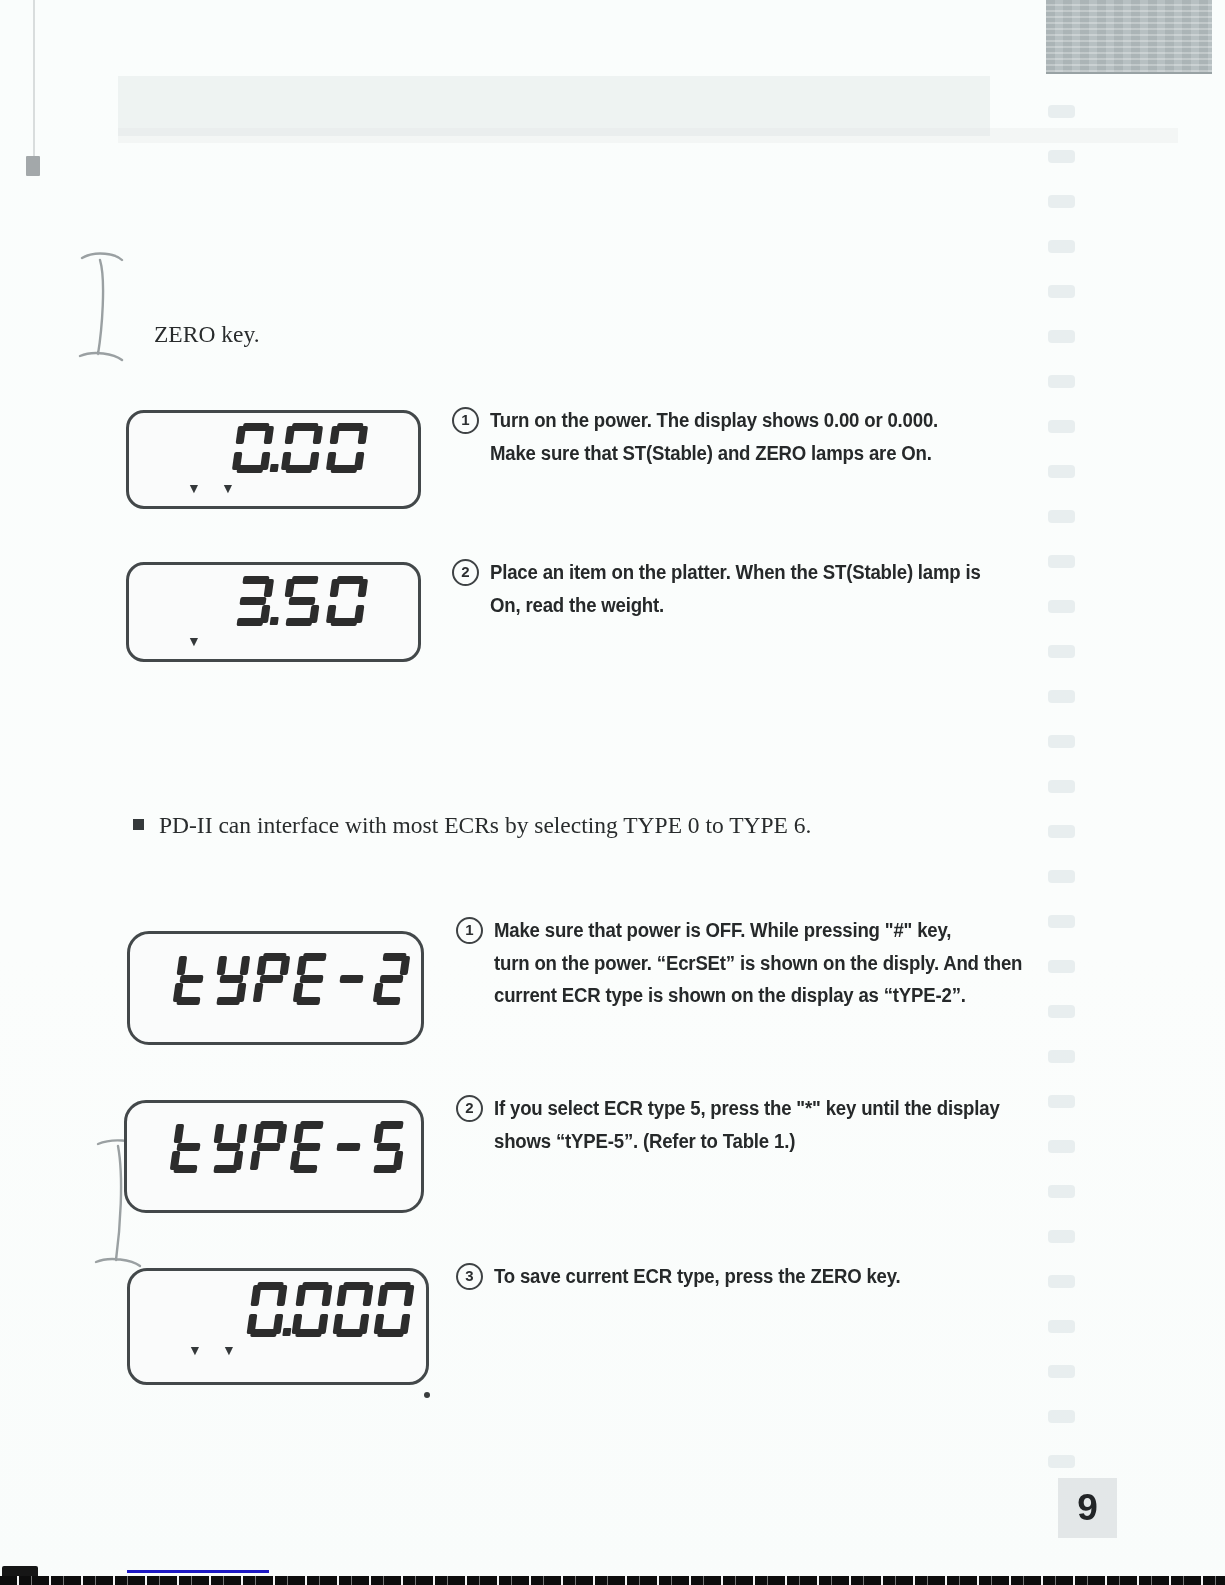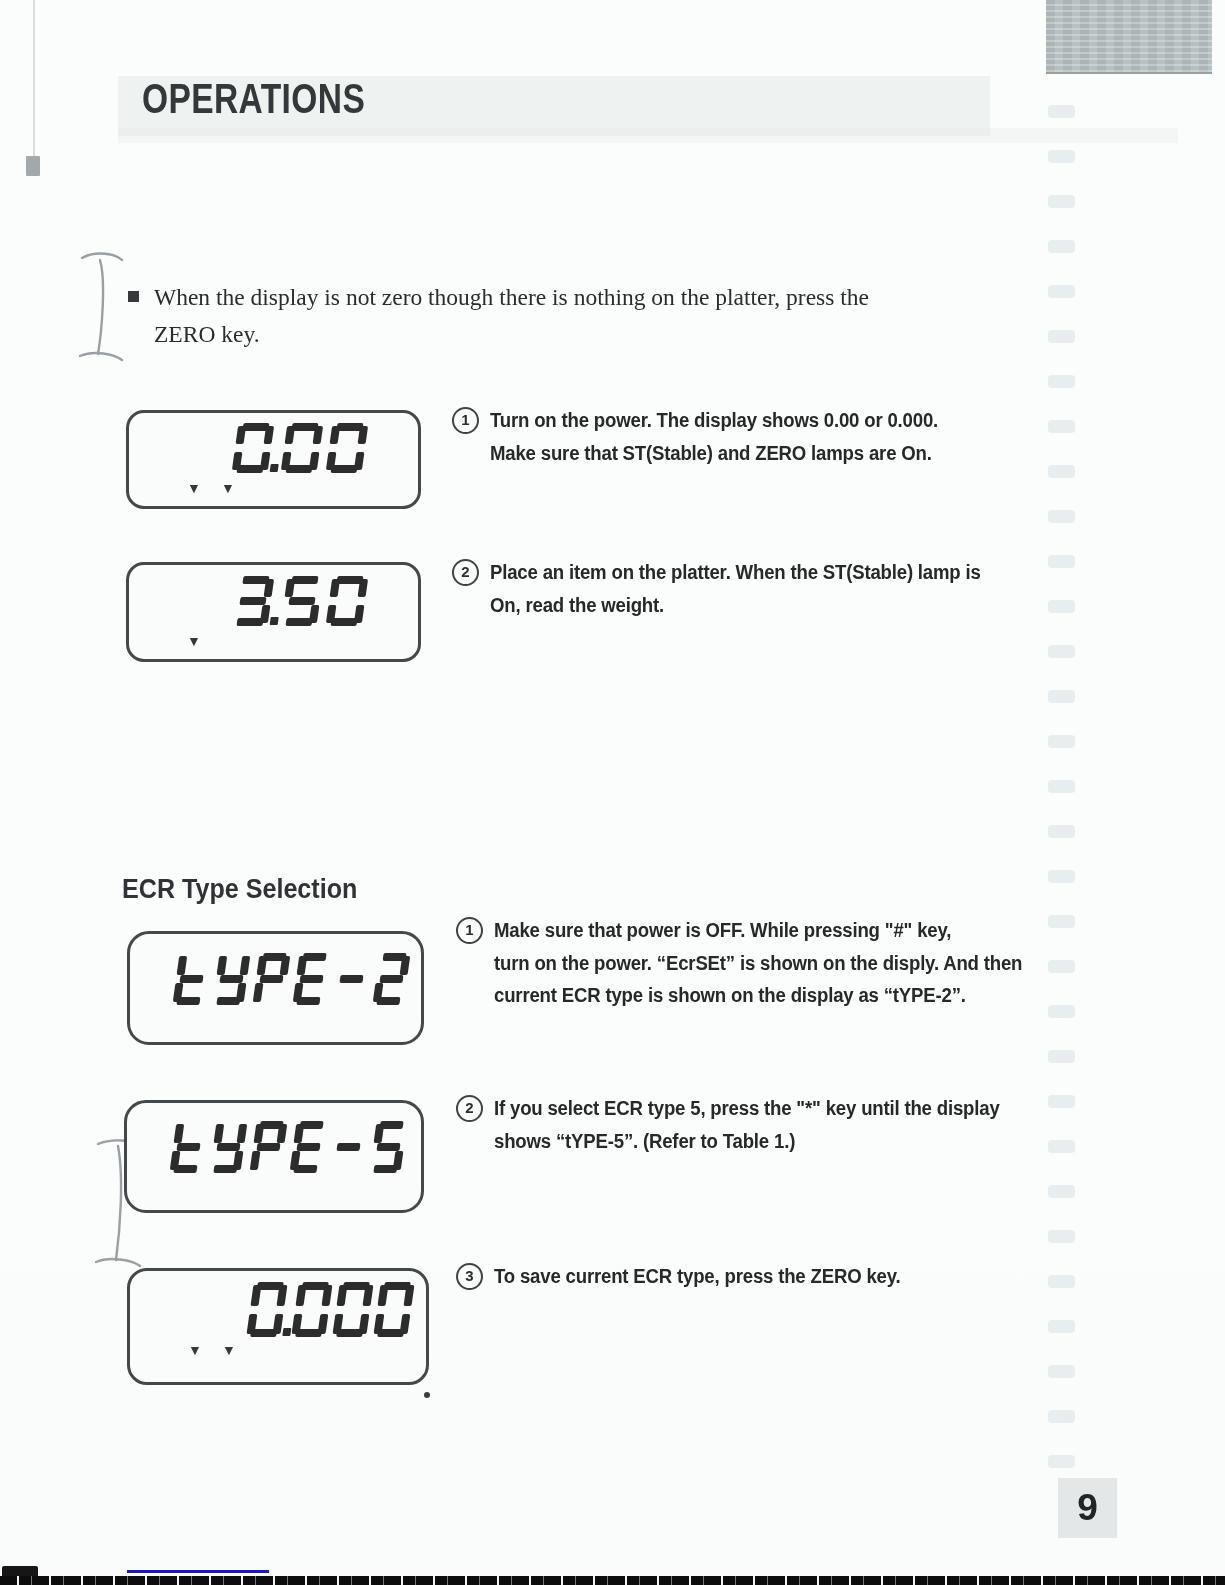--- a/index.html
+++ b/index.html
@@ -116,28 +116,22 @@
       <div class="dotcol-dot" style="left: 1048px; top: 1140px;"></div>
       <div class="dotcol-dot" style="left: 1048px; top: 1185px;"></div>
       <div class="dotcol-dot" style="left: 1048px; top: 1230px;"></div>
       <div class="dotcol-dot" style="left: 1048px; top: 1275px;"></div>
       <div class="dotcol-dot" style="left: 1048px; top: 1320px;"></div>
       <div class="dotcol-dot" style="left: 1048px; top: 1365px;"></div>
       <div class="dotcol-dot" style="left: 1048px; top: 1410px;"></div>
       <div class="dotcol-dot" style="left: 1048px; top: 1455px;"></div>
     </div>
 
-  <div class="h1t">
-    <span>OPERATIONS</span>
-  </div>
-
-
-  <div class="bullet-line" style="left:128px;top:284px;">
-    <span class="bsq"></span><span>When the display is not zero though there is nothing on the platter, press the</span>
-  </div>
+
+
   <div class="bullet-line" style="left:154px;top:321px;">
     <span>ZERO key.</span>
   </div>
 
   <div class="lcd" style="left:126px;top:410px;width:295px;height:99px;border-radius:18px;">
     <div class="seg-row" style="left:106px;top:10px;--cw:36px;--ch:50px;--t:8px;--gap:9px;">
         <span class="s7 hasdot">
           <span class="sg sa"></span>
           <span class="sg sb"></span>
           <span class="sg sc"></span>
@@ -207,22 +201,22 @@
       </div>
   </div>
   <div class="step" style="left:452px;top:556px;">
     <span class="circ">2</span>
     <div class="stext">
       <div>Place an item on the platter. When the ST(Stable) lamp is</div>
       <div>On, read the weight.</div>
     </div>
   </div>
 
-  <div class="h3t" style="left:122px;top:874px;">
-    <span>ECR Type Selection</span>
+  <div class="bullet-line" style="left:133px;top:812px;">
+    <span class="bsq"></span><span>PD-II can interface with most ECRs by selecting TYPE 0 to TYPE 6.</span>
   </div>
 
   <div class="lcd" style="left:127px;top:931px;width:297px;height:114px;border-radius:22px;">
     <div class="seg-row" style="left:46px;top:19px;--cw:31px;--ch:52px;--t:8px;--gap:9px;">
         <span class="s7">
           <span class="sg sf"></span>
           <span class="sg se"></span>
           <span class="sg smid"></span>
           <span class="sg sd"></span>
         </span>

